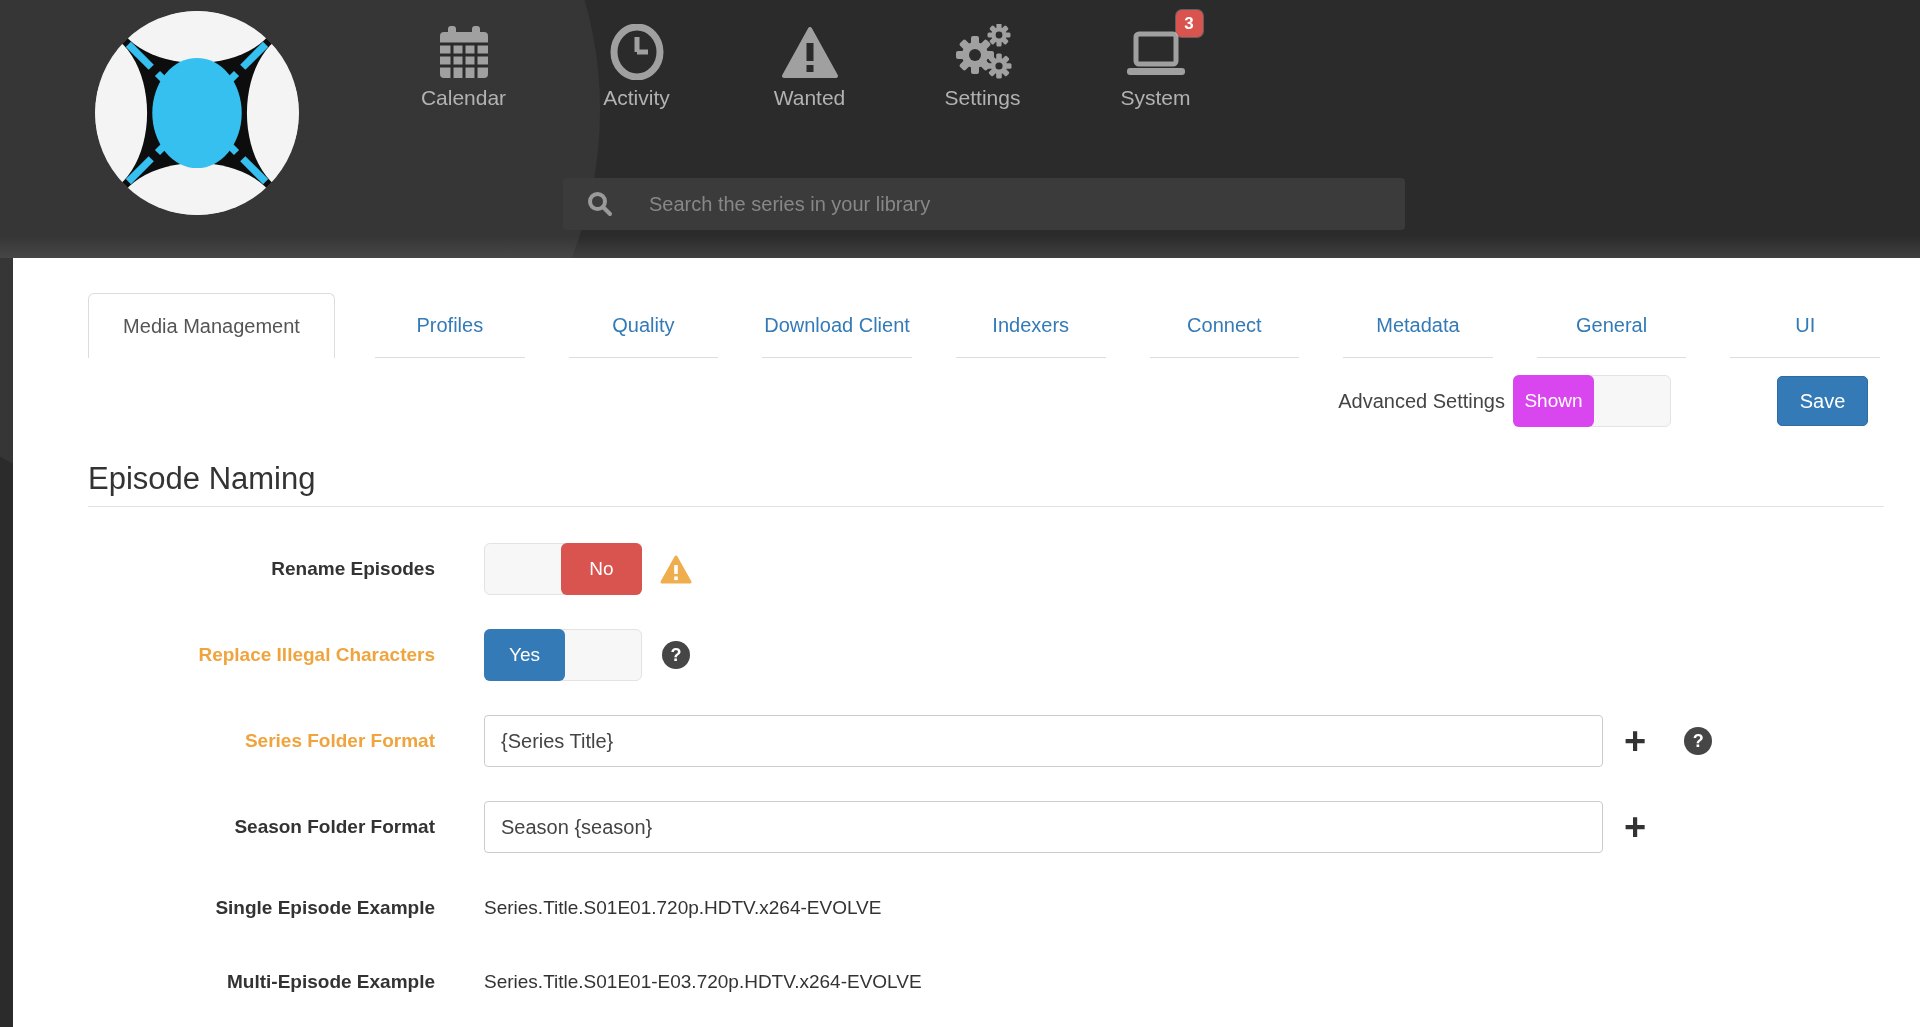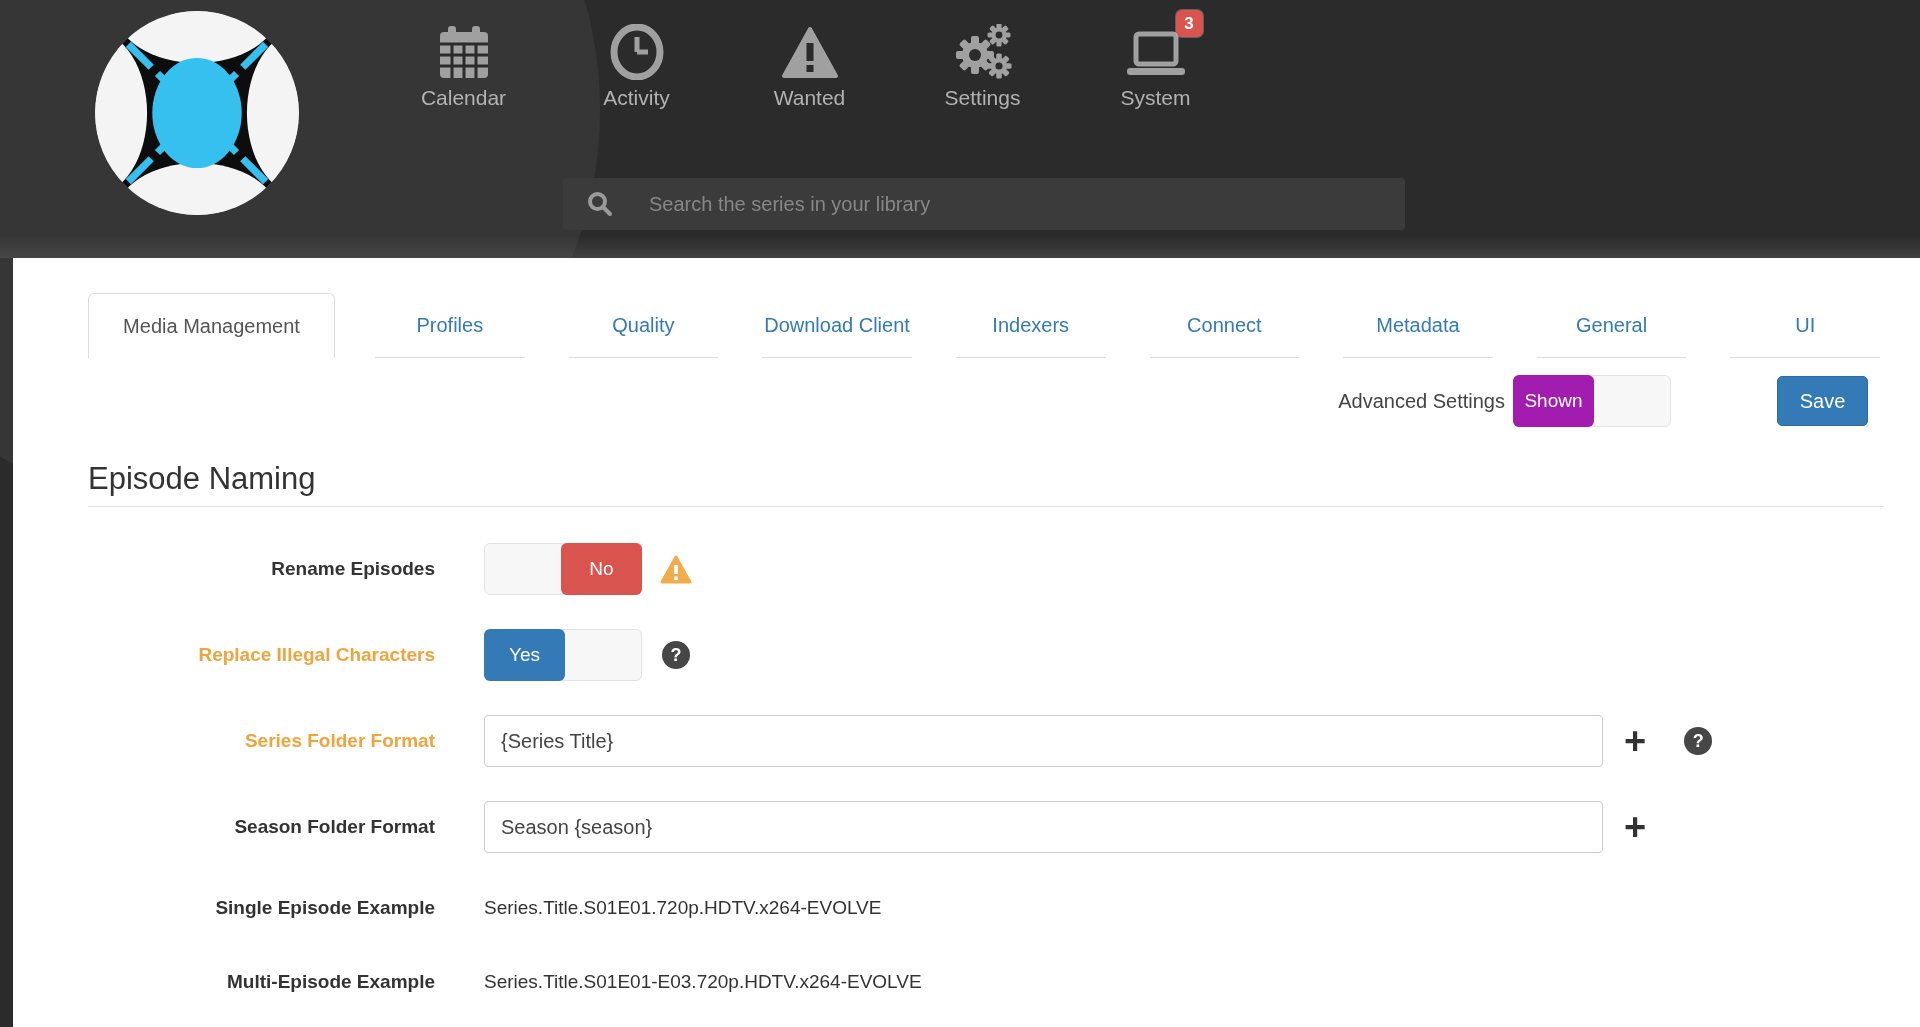--- a/index.html
+++ b/index.html
@@ -68,21 +68,21 @@
   .toggle {
     position:relative; width:158px; height:52px;
     background:#f7f7f7; border:1px solid #e3e3e3; border-radius:6px; cursor:pointer;
   }
   .knob {
     position:absolute; top:-1px; height:52px; width:81px; border-radius:6px;
     color:#fff; font-size:19px; display:flex; align-items:center; justify-content:center;
   }
   .knob.left  { left:-1px; }
   .knob.right { right:-1px; }
-  .knob.orange { background:#a21caf; }
+  .knob.orange { background:#d946ef; }
   .knob.red    { background:#d9534f; }
   .knob.blue   { background:#337ab7; }
 
   .save-btn {
     margin-left:106px; width:91px; height:50px;
     background:#337ab7; border:1px solid #2e6da4; border-radius:5px;
     color:#fff; font-size:20px; cursor:pointer;
     font-family:"Liberation Sans", sans-serif;
   }
 

